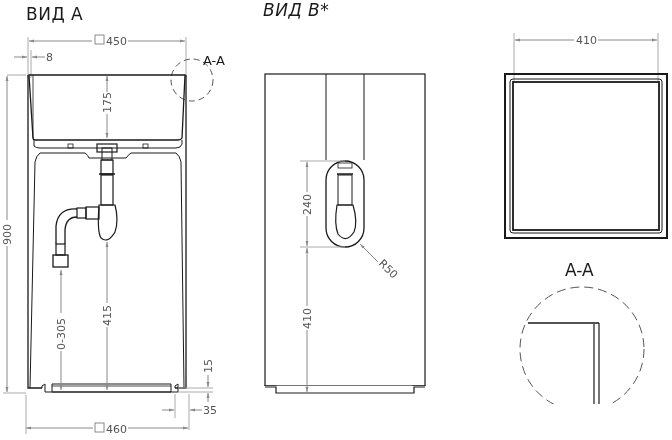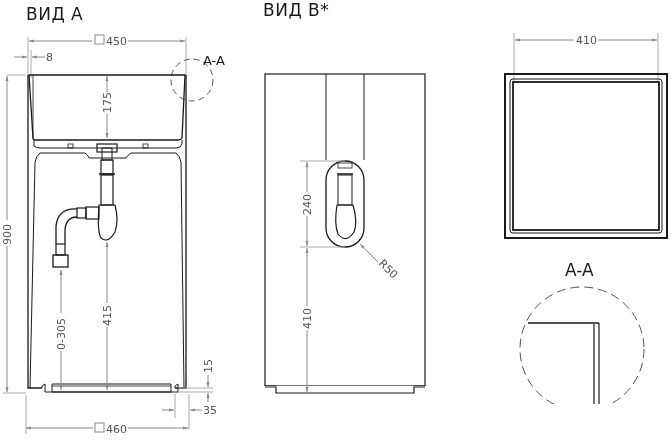--- a/index.html
+++ b/index.html
@@ -6,21 +6,21 @@
   body { width:672px; height:440px; position:relative; overflow:hidden; font-family:"DejaVu Sans", sans-serif; }
   .title { position:absolute; font-size:17px; color:#1a1a1a; letter-spacing:0.5px; }
   svg { position:absolute; left:0; top:0; }
   .dimtext { font-family:"DejaVu Sans", sans-serif; font-size:11px; fill:#555; }
   .label { font-family:"DejaVu Sans", sans-serif; font-size:13px; fill:#1a1a1a; }
 </style>
 </head>
 <body>
 
 <div class="title" style="left:26px; top:4px;">ВИД А</div>
-<div class="title" style="left:263px; top:0px;">ВИД В*</div>
+<div class="title" style="left:263px; top:0px;font-style:italic;">ВИД В*</div>
 
 <svg width="672" height="440" viewBox="0 0 672 440">
   <defs>
     <marker id="arr" viewBox="0 0 10 10" refX="10" refY="5" markerWidth="5" markerHeight="5" orient="auto-start-reverse">
       <path d="M0,2 L10,5 L0,8 z" fill="#8a8a8a"></path>
     </marker>
   </defs>
 
   <g>
 

